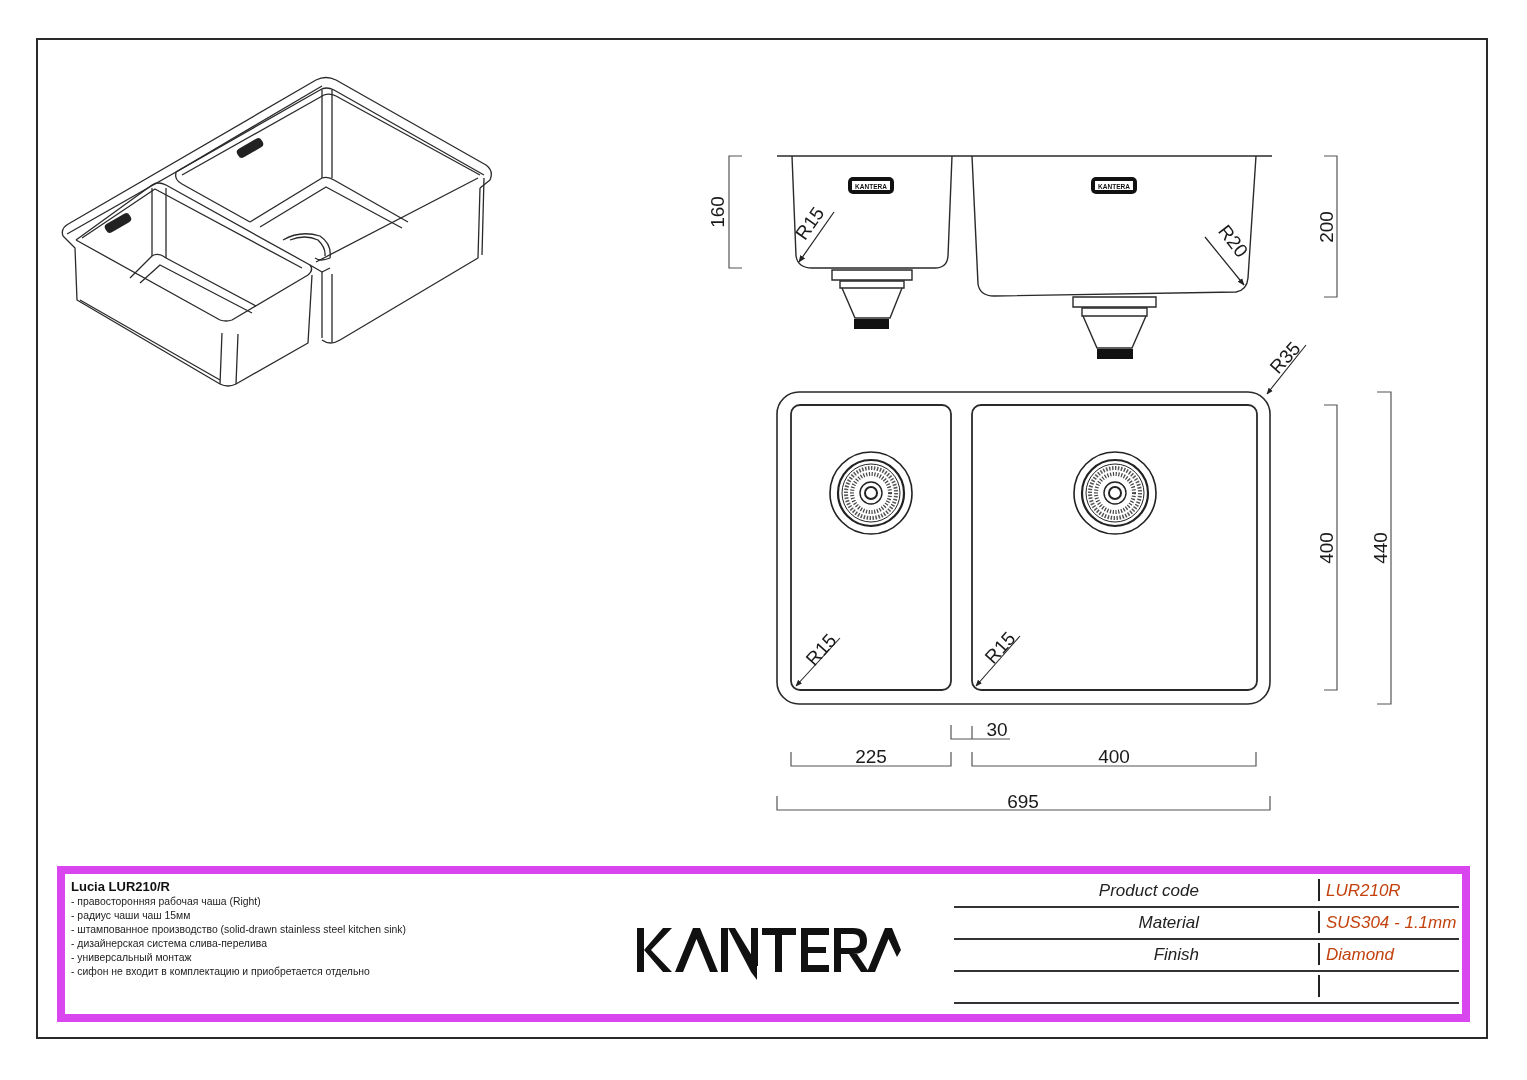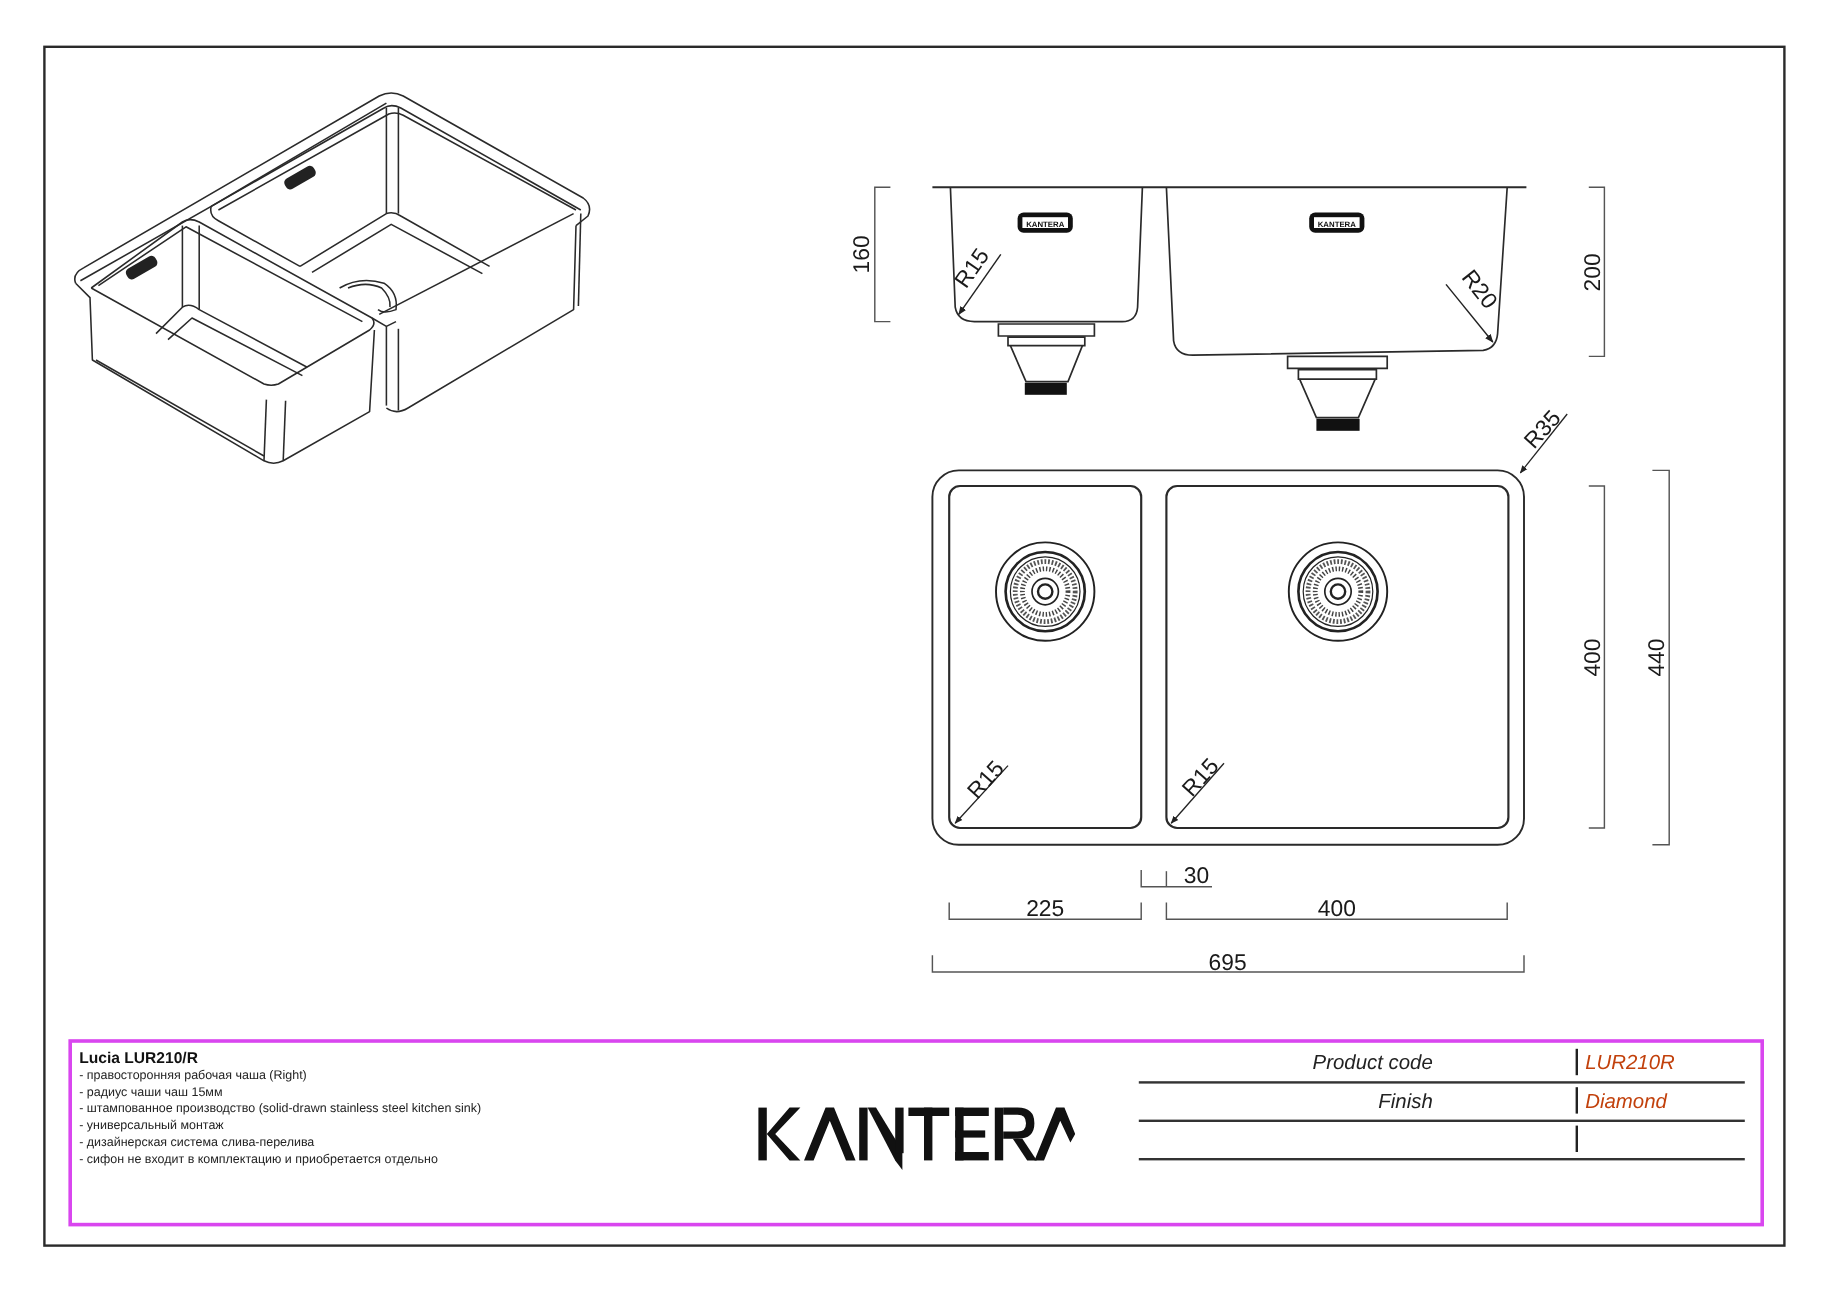--- a/index.html
+++ b/index.html
@@ -3,21 +3,21 @@
 <meta charset="utf-8">
 <style>
   html, body { margin: 0; padding: 0; background: #ffffff; }
   body { width: 1527px; height: 1080px; position: relative; overflow: hidden;
          font-family: "Liberation Sans", sans-serif; color: #111; }
   .sheet-frame { position: absolute; left: 36px; top: 38px; width: 1452px; height: 1001px;
                  border: 2px solid #2a2a2a; box-sizing: border-box; }
   svg.drawing { position: absolute; left: 0; top: 0; }
   .dim-text { font-family: "Liberation Sans", sans-serif; font-size: 19px; fill: #1a1a1a; }
   .title-block { position: absolute; left: 57px; top: 866px; width: 1413px; height: 156px;
-                 border: 3px solid #d946ef; box-sizing: border-box; }
+                 border: 8px solid #d946ef; box-sizing: border-box; }
   .desc { position: absolute; left: 6px; top: 5px; width: 540px; }
   .desc-title { font-size: 13px; font-weight: bold; line-height: 15px; margin-bottom: 1px; }
   .desc-line { font-size: 10.4px; line-height: 14px; color: #222; white-space: nowrap; }
   .logo { position: absolute; left: 570px; top: 50px; width: 266px; height: 56px; }
   .spec-table { position: absolute; left: 889px; top: 2px; width: 505px; }
   .spec-row { position: relative; height: 30px; border-bottom: 2px solid #333; font-style: italic; }
   .spec-label { position: absolute; right: 260px; top: 5px; font-size: 17px; color: #222; }
   .spec-sep { position: absolute; left: 364px; top: 3px; width: 1.5px; height: 22px; background: #222; }
   .spec-value { position: absolute; left: 372px; top: 5px; font-size: 17px; color: #c2410c; }
 </style>
@@ -154,22 +154,22 @@
   <text class="dim-text" x="1114" y="763" text-anchor="middle">400</text>
   <text class="dim-text" x="1023" y="808" text-anchor="middle">695</text>
 </svg>
 
 <div class="title-block">
   <div class="desc">
     <div class="desc-title">Lucia LUR210/R</div>
     <div class="desc-line">- правосторонняя рабочая чаша (Right)</div>
     <div class="desc-line">- радиус чаши чаш 15мм</div>
     <div class="desc-line">- штампованное производство (solid-drawn stainless steel kitchen sink)</div>
+    <div class="desc-line">- дизайнерская система слива-перелива</div>
     <div class="desc-line">- универсальный монтаж</div>
-    <div class="desc-line">- дизайнерская система слива-перелива</div>
     <div class="desc-line">- сифон не входит в комплектацию и приобретается отдельно</div>
   </div>
 
   <svg class="logo" viewBox="0 0 266 56">
     <g fill="#111">
 
       <rect x="2" y="4" width="7" height="44"></rect>
       <polygon points="9,26 28,4 37,4 16,26 37,48 28,48"></polygon>
 
       <polygon points="40,48 58,4 65,4 83,48 75,48 61.5,15 48,48"></polygon>
@@ -194,20 +194,25 @@
     </g>
   </svg>
 
   <div class="spec-table">
     <div class="spec-row">
       <span class="spec-label">Product code</span>
       <span class="spec-sep"></span>
       <span class="spec-value">LUR210R</span>
     </div>
     <div class="spec-row">
+      <span class="spec-label">Material</span>
+      <span class="spec-sep"></span>
+      <span class="spec-value">SUS304 - 1.1mm</span>
+    </div>
+    <div class="spec-row">
       <span class="spec-label">Finish</span>
       <span class="spec-sep"></span>
       <span class="spec-value">Diamond</span>
     </div>
     <div class="spec-row">
       <span class="spec-label"></span>
       <span class="spec-sep"></span>
       <span class="spec-value"></span>
     </div>
   </div>

